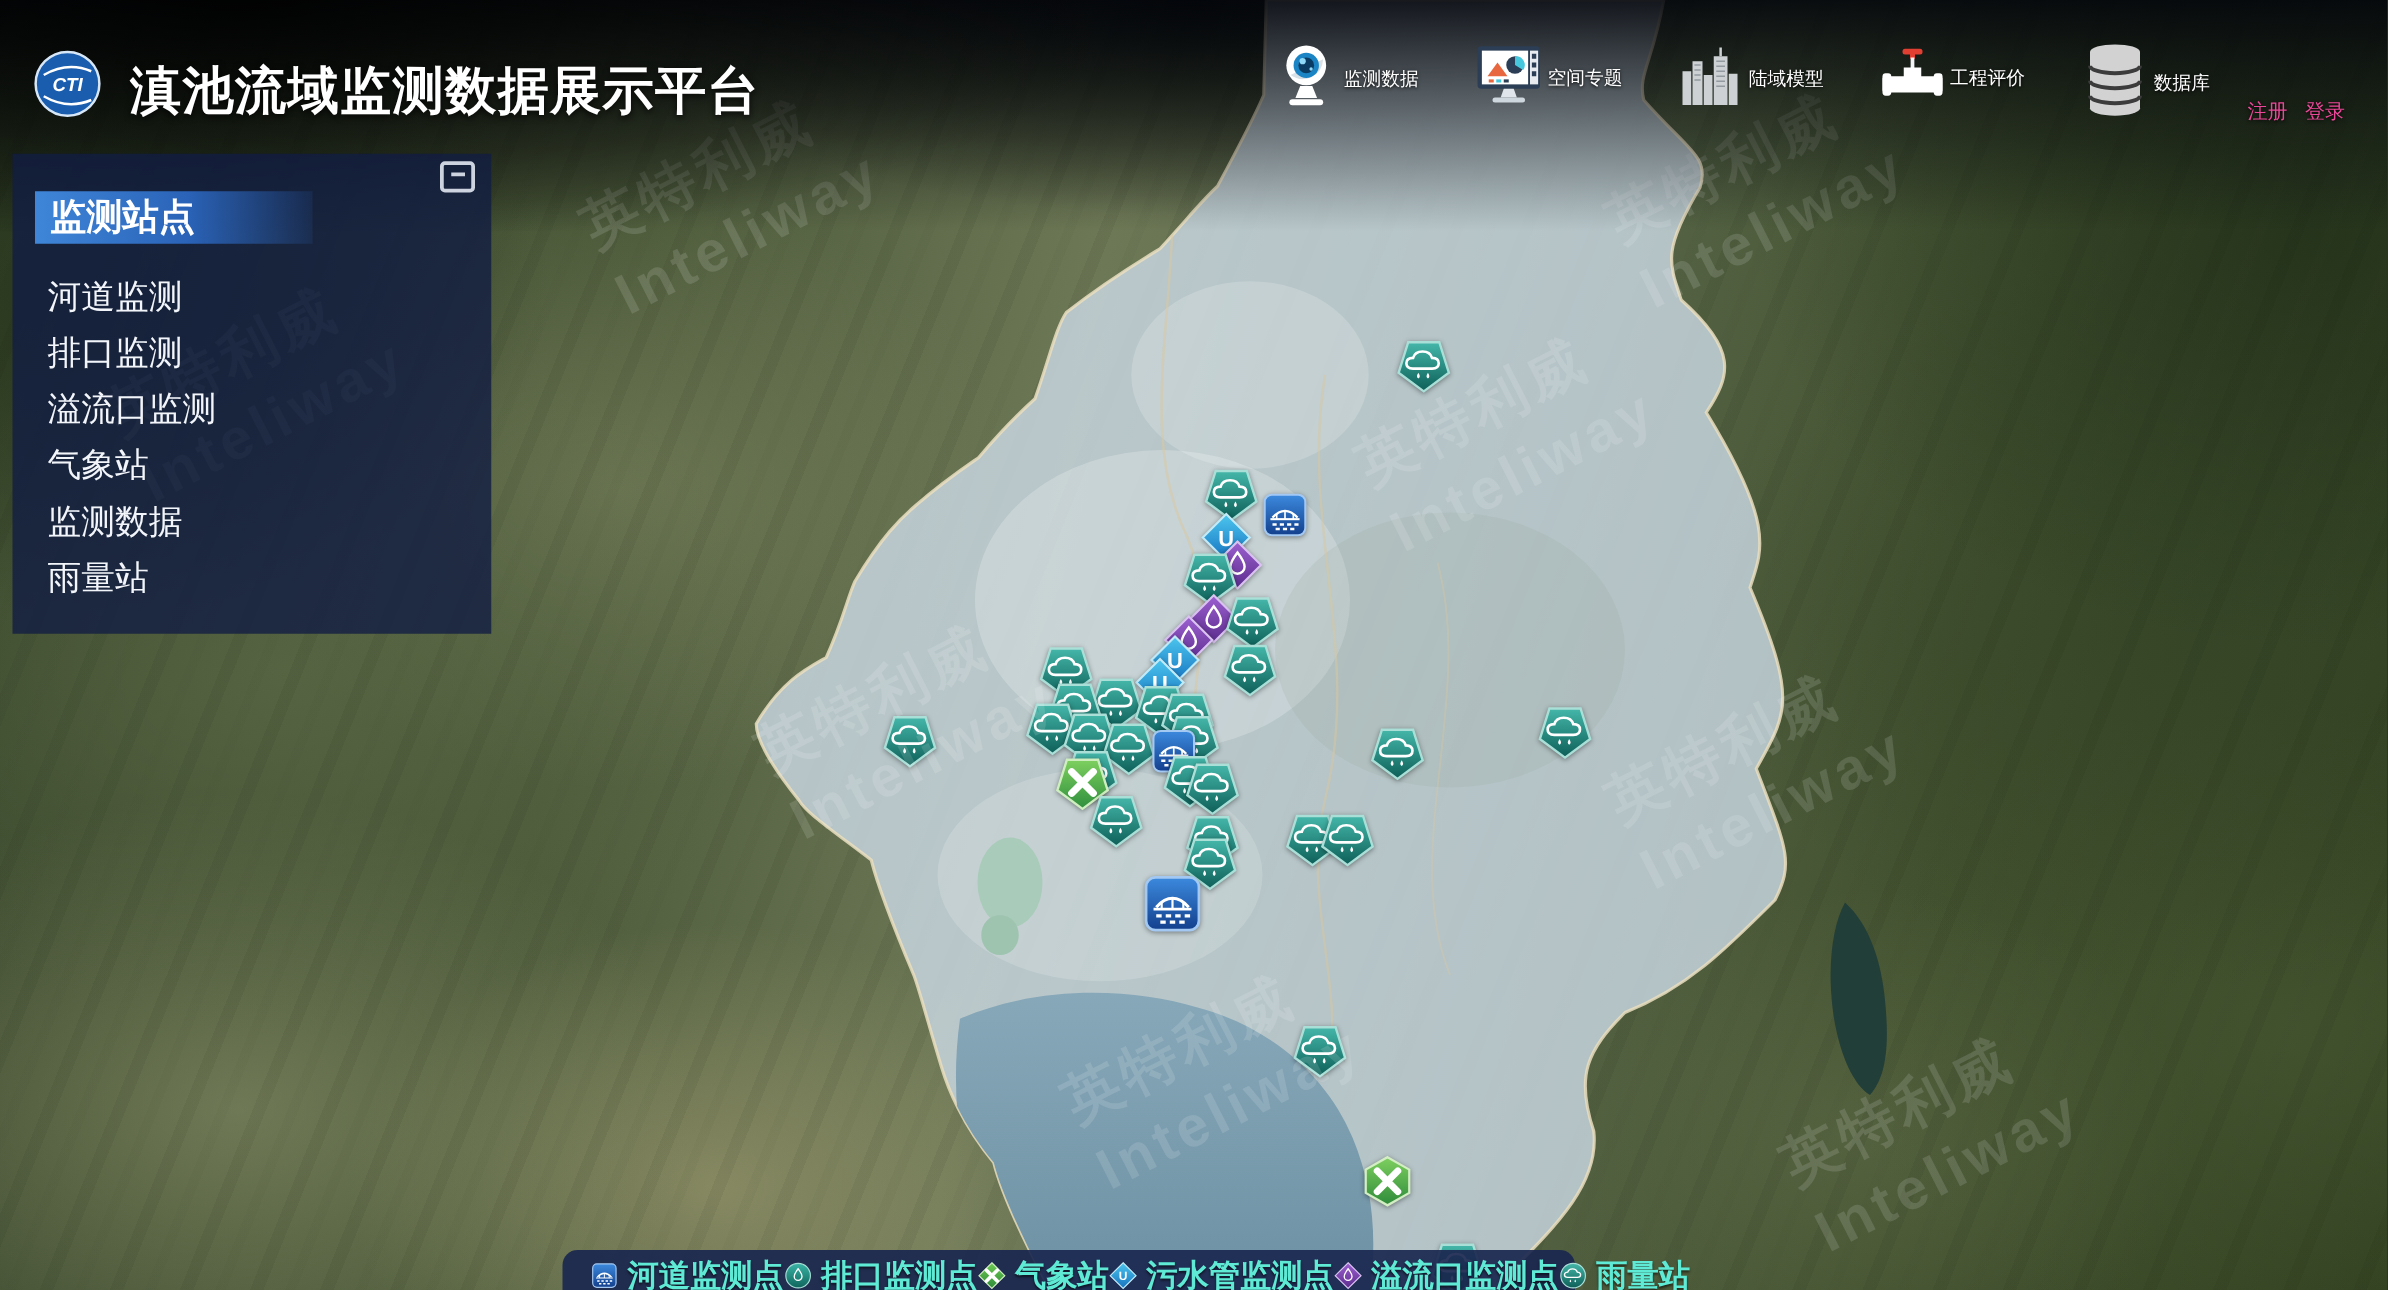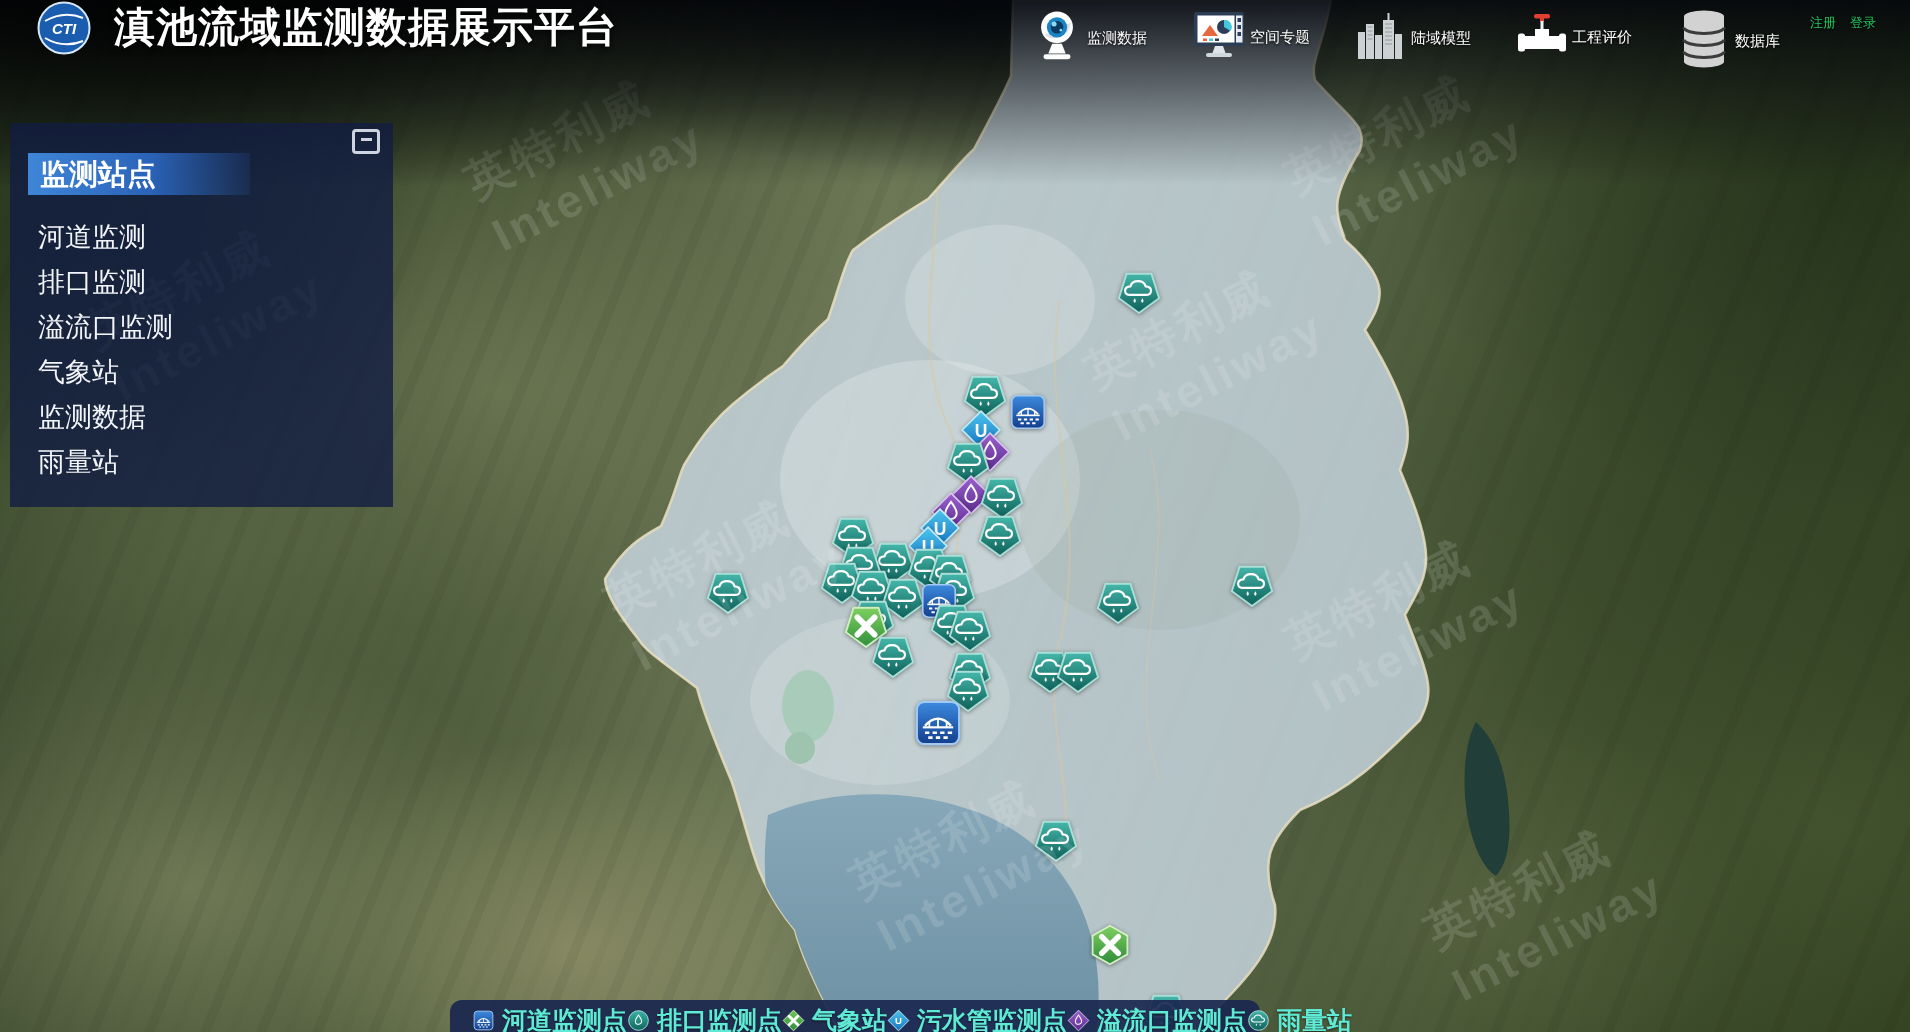--- a/index.html
+++ b/index.html
@@ -33,29 +33,29 @@
       pointer-events:none;white-space:nowrap;z-index:900;}
 
   
   .marker{position:absolute;filter:drop-shadow(0 1px 2px rgba(0,0,0,.4));cursor:pointer;}
 
   
   #vignette{position:absolute;top:0;left:0;right:0;height:185px;pointer-events:none;z-index:1400;
     background:
       radial-gradient(1000px 280px at 10% 0%, rgba(0,0,0,.85), transparent 72%),
       linear-gradient(180deg, rgba(2,4,10,.9) 0%, rgba(2,4,10,.5) 45%, rgba(2,4,10,0) 100%);}
-  #header{position:absolute;top:0;left:10px;right:0;height:100px;display:flex;
-          align-items:flex-start;z-index:1550;}
+  #header{position:absolute;top:0;left:0;right:0;height:100px;display:flex;
+          align-items:flex-end;z-index:1550;}
   #logo{margin-left:26px;flex:0 0 auto;}
   .app-title{margin-left:22px;color:#fff;font-size:41px;font-weight:bold;
              letter-spacing:1px;text-shadow:0 2px 6px rgba(0,0,0,.85);}
   #nav-menu{margin-left:auto;display:flex;align-items:flex-start;gap:44px;padding:8px 30px 0 0;}
   .nav-item{display:flex;flex-direction:row;align-items:center;gap:3px;cursor:pointer;}
   .nav-label{color:#fff;font-size:15px;text-shadow:0 1px 3px #000;}
-  .auth-link{color:#22c55e;font-size:13px;margin-top:14px;cursor:pointer;
+  .auth-link{color:#ec4899;font-size:16px;margin-top:14px;cursor:pointer;
              text-shadow:0 1px 3px #000;}
   .auth-gap{width:14px;}
 
   
   #panel{position:absolute;left:10px;top:123px;width:383px;height:384px;
          background:rgba(17,29,66,.8);z-index:1600;}
   .collapse-btn{position:absolute;top:6px;right:13px;width:22px;height:19px;
         border:3px solid #dde4ee;border-radius:4px;cursor:pointer;opacity:.92;}
   .collapse-btn .minus{display:block;width:11px;height:3px;background:#dde4ee;margin:6px auto 0;}
   .panel-title{margin:30px 0 0 18px;width:222px;height:42px;line-height:42px;

